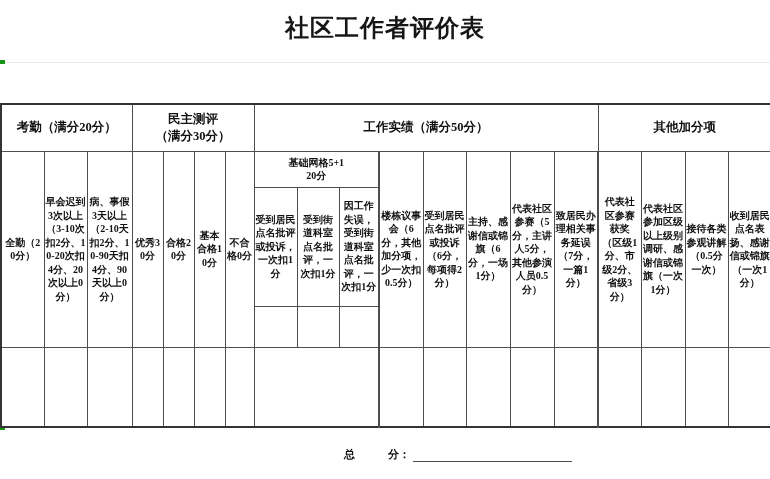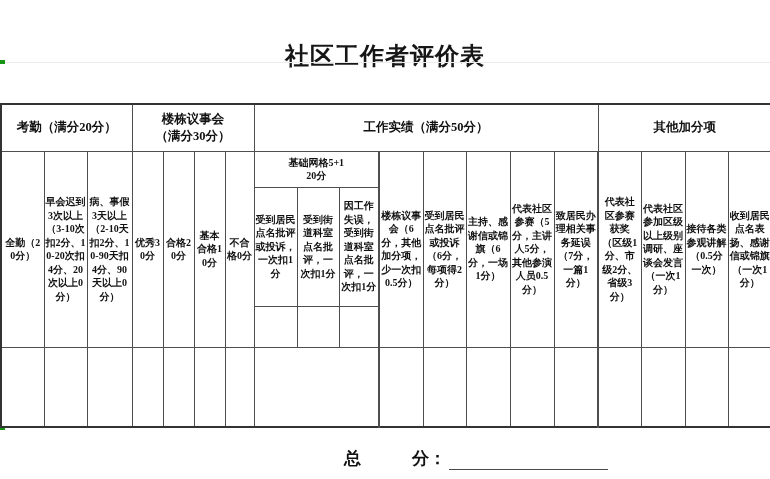--- a/index.html
+++ b/index.html
@@ -1,28 +1,28 @@
 <!DOCTYPE html>
 <html><head>
 <meta charset="utf-8">
 <style>
   html,body{margin:0;padding:0;background:#fff;}
   .page{position:relative;width:770px;height:479px;background:#ffffff;overflow:hidden;
         font-family:"Liberation Serif","DejaVu Serif",serif;color:#111;}
   .title{position:absolute;top:12px;left:0;width:100%;text-align:center;
          font-family:"Liberation Sans","DejaVu Sans",sans-serif;
-         font-weight:600;font-size:24px;letter-spacing:1px;color:#161616;margin-top:28px;}
+         font-weight:600;font-size:24px;letter-spacing:1px;color:#161616;}
   .faint-row-line{position:absolute;top:62px;left:4px;width:766px;height:1px;background:#ebebeb;}
   .green-mark{position:absolute;left:0;width:5px;height:4px;background:#169416;}
   .gm1{top:60px}
   .gm2{top:426px}
   .name-block{position:absolute;top:76px;left:536px;font-size:12px;font-weight:bold;}
   .blank-line{display:inline-block;border-bottom:1px solid #4a4a4a;height:13px;vertical-align:bottom;}
   .name-line{width:87px;margin-left:2px;}
-  .total-block{position:absolute;top:447px;left:344px;font-size:17px;font-weight:bold;}
+  .total-block{position:absolute;top:447px;left:344px;font-size:11px;font-weight:bold;}
   .total-line{width:159px;height:14px;margin-left:3px;}
   .pre{white-space:pre-line;}
   table.eval{position:absolute;top:103px;left:0;width:772px;table-layout:fixed;
              border-collapse:collapse;border:2px solid #333;}
   table.eval th,table.eval td{border:1px solid #4e4e4e;padding:0 1px;margin:0;
              text-align:center;vertical-align:middle;font-weight:bold;font-size:10px;
              line-height:1.35;color:#111;word-break:break-all;overflow:hidden;
              font-family:"Liberation Serif","DejaVu Serif",serif;}
   tr.r1{height:47px} tr.r2{height:36px} tr.r3{height:119px} tr.r4{height:41px} tr.r5{height:80px}
   tr.r1 th{font-size:12.5px;}
@@ -59,42 +59,42 @@
         <col style="width:44px">
         <col style="width:44px">
       <col style="width:43px">
         <col style="width:44px">
         <col style="width:43px">
         <col style="width:44px">
     </colgroup>
     <tbody>
       <tr class="r1">
         <th colspan="3">考勤（满分20分）</th>
-        <th colspan="4" class="pre">楼栋议事会
+        <th colspan="4" class="pre">民主测评
 （满分30分）</th>
         <th colspan="8">工作实绩（满分50分）</th>
         <th colspan="4">其他加分项</th>
       </tr>
       <tr class="r2">
         <th rowspan="3">全勤（20分）</th>
         <th rowspan="3">早会迟到3次以上（3-10次扣2分、10-20次扣4分、20次以上0分）</th>
         <th rowspan="3">病、事假3天以上（2-10天扣2分、10-90天扣4分、90天以上0分）</th>
         <th rowspan="3">优秀30分</th>
         <th rowspan="3">合格20分</th>
         <th rowspan="3">基本合格10分</th>
         <th rowspan="3">不合格0分</th>
         <th colspan="3" class="gridhdr pre">基础网格5+1
 20分</th>
         <th rowspan="3" class="bl2">楼栋议事会（6分，其他加分项，少一次扣0.5分）</th>
         <th rowspan="3">受到居民点名批评或投诉（6分，每项得2分）</th>
         <th rowspan="3">主持、感谢信或锦旗（6分，一场1分）</th>
         <th rowspan="3">代表社区参赛（5分，主讲人5分，其他参演人员0.5分）</th>
         <th rowspan="3">致居民办理相关事务延误（7分，一篇1分）</th>
         <th rowspan="3" class="bl2">代表社区参赛获奖（区级1分、市级2分、省级3分）</th>
-        <th rowspan="3">代表社区参加区级以上级别调研、座谈会发言（一次1分）</th>
+        <th rowspan="3">代表社区参加区级以上级别调研、感谢信或锦旗（一次1分）</th>
         <th rowspan="3">接待各类参观讲解（0.5分一次）</th>
         <th rowspan="3">收到居民点名表扬、感谢信或锦旗（一次1分）</th>
       </tr>
       <tr class="r3">
         <th>受到居民点名批评或投诉，一次扣1分</th>
         <th>受到街道科室点名批评，一次扣1分</th>
         <th>因工作失误，受到街道科室点名批评，一次扣1分</th>
       </tr>
       <tr class="r4">
         <td></td>

